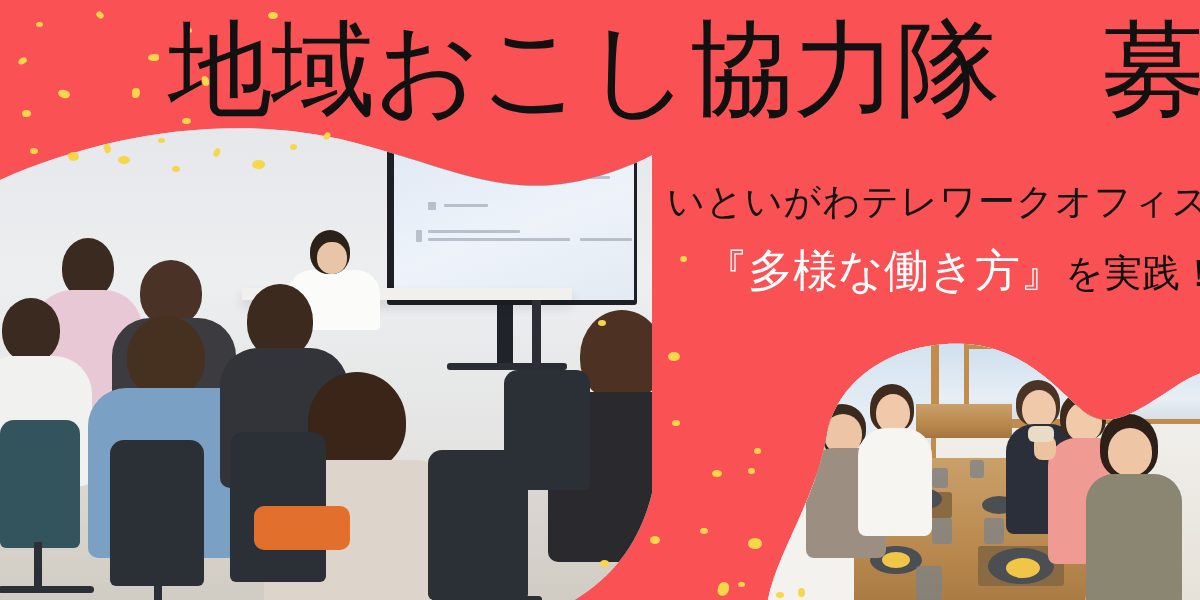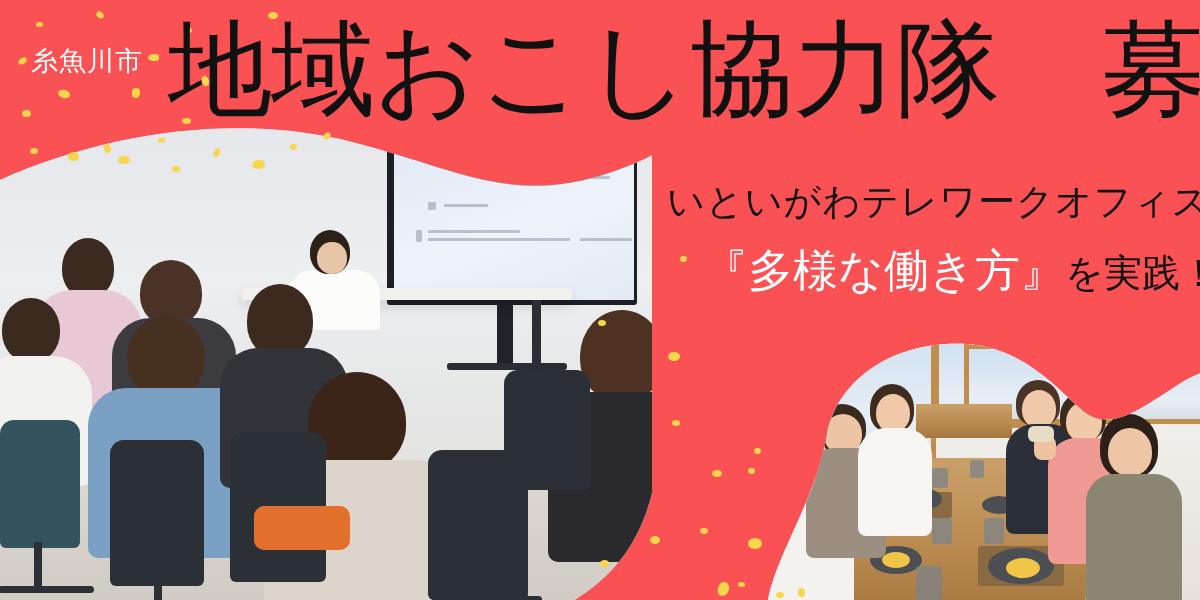--- a/index.html
+++ b/index.html
@@ -278,21 +278,20 @@
     <i class="flake" style="left:748px;top:538px;width:14px;height:11px;border-radius:50%;"></i>
     <i class="flake" style="left:718px;top:582px;width:11px;height:14px;border-radius:50% 50% 60% 40%;transform:rotate(12deg);"></i>
     <i class="flake" style="left:776px;top:592px;width:8px;height:6px;border-radius:50%;"></i>
     <i class="flake" style="left:798px;top:588px;width:7px;height:9px;border-radius:50%;"></i>
     <i class="flake" style="left:600px;top:560px;width:9px;height:7px;border-radius:50%;"></i>
     <i class="flake" style="left:754px;top:448px;width:7px;height:6px;border-radius:50%;"></i>
     <i class="flake" style="left:738px;top:582px;width:7px;height:5px;border-radius:50%;"></i>
   </div>
 
   <div class="txt" id="region-label">
-    <div>糸魚川市</div>
   </div>
 
   <div class="txt" id="main-title">地域おこし協力隊　募集</div>
 
   <div class="txt" id="subtitle-1">いといがわテレワークオフィスで</div>
 
   <div class="txt" id="subtitle-2">
     <span class="hl">『多様な働き方』</span><span class="tail">を実践！</span>
   </div>
 

